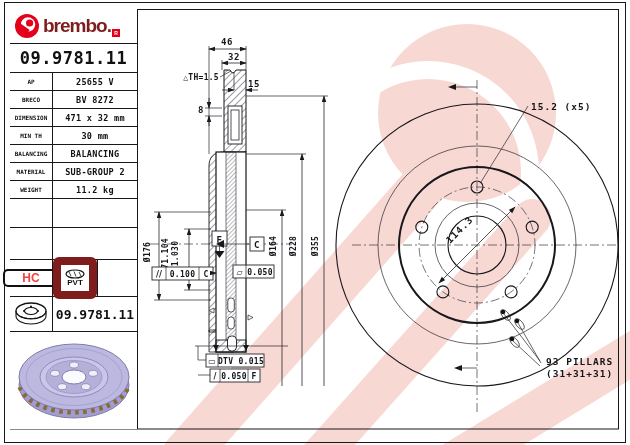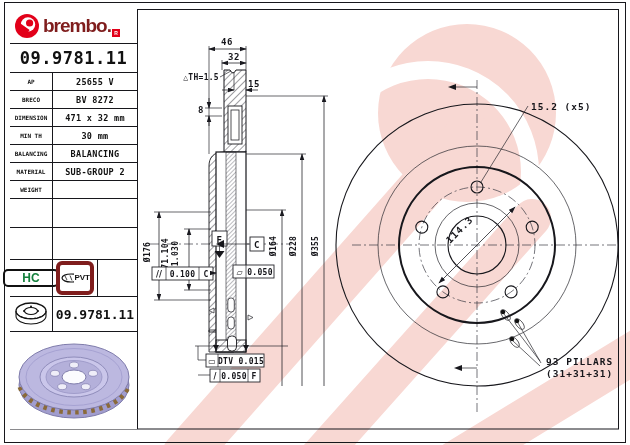--- a/index.html
+++ b/index.html
@@ -29,22 +29,22 @@
   .slabel{width:42px;border-right:1px solid #17171c;display:flex;align-items:center;justify-content:center;
           font-family:"DejaVu Sans Mono",monospace;font-size:6px;font-weight:bold;color:#111;}
   .sval{flex:1;display:flex;align-items:center;justify-content:center;
         font-family:"DejaVu Sans Mono",monospace;font-size:8.5px;font-weight:bold;color:#111;letter-spacing:.3px;text-align:center;}
   .erow1{height:29px;}.erow2{height:32px;}
   .ecell{position:absolute;left:0;top:0;bottom:0;width:42px;border-right:1px solid #17171c;}
   .badge-row{height:37px;display:flex;align-items:stretch;}
   .bcell1{width:42px;border-right:1px solid #17171c;display:flex;align-items:center;justify-content:center;}
   .bcell2{width:44px;border-right:1px solid #17171c;display:flex;align-items:center;justify-content:center;}
   .hc{border:2px solid #111;border-radius:5px;padding:0 17px;font-weight:800;font-size:12px;
-      font-family:"Liberation Sans",sans-serif;color:#15803d;}
-  .pvt{border:4px solid #7f1d1d;border-radius:6px;width:30px;height:26px;display:flex;flex-direction:row;
+      font-family:"Liberation Sans",sans-serif;color:#ef4444;}
+  .pvt{border:8px solid #7f1d1d;border-radius:6px;width:30px;height:26px;display:flex;flex-direction:column;
        align-items:center;justify-content:center;}
   .pvt-label{font-size:8px;font-weight:800;color:#111;line-height:8px;}
   .pn2-row{height:35px;display:flex;align-items:stretch;}
   .icell{width:42px;border-right:1px solid #17171c;display:flex;align-items:center;justify-content:center;}
   .pn2{flex:1;display:flex;align-items:center;justify-content:center;
        font-family:"DejaVu Sans Mono",monospace;font-size:13px;font-weight:bold;color:#111;}
   .photo-row{height:97px;border-bottom:none;display:flex;align-items:center;justify-content:center;}
   .date-line{position:absolute;left:24px;top:430px;font-family:"DejaVu Sans Mono",monospace;
              font-size:8px;font-weight:bold;color:#111;z-index:3;letter-spacing:.3px;}
   .layer{position:absolute;left:0;top:0;z-index:1;}
@@ -261,20 +261,21 @@
     <div class="row srow">
       <div class="slabel">BALANCING</div>
       <div class="sval">BALANCING</div>
     </div>
     <div class="row srow">
       <div class="slabel">MATERIAL</div>
       <div class="sval">SUB-GROUP 2</div>
     </div>
     <div class="row srow">
       <div class="slabel">WEIGHT</div>
+      <div class="sval">11.2 kg</div>
     </div>
 
     <div class="row erow1">
         <div class="ecell"></div>
       </div>
     <div class="row erow2">
         <div class="ecell"></div>
       </div>
 
     <div class="row badge-row">

